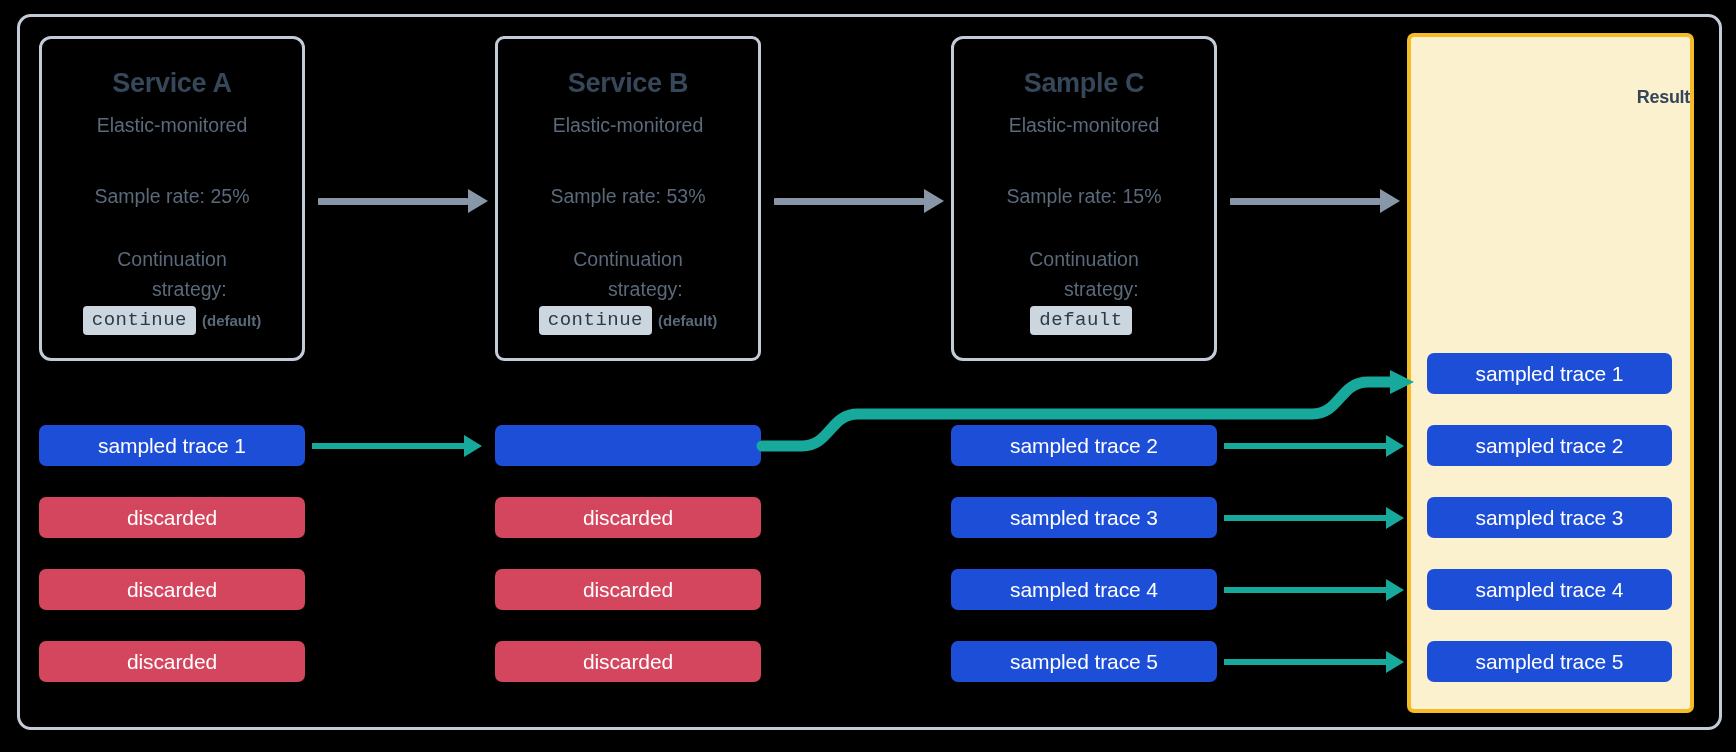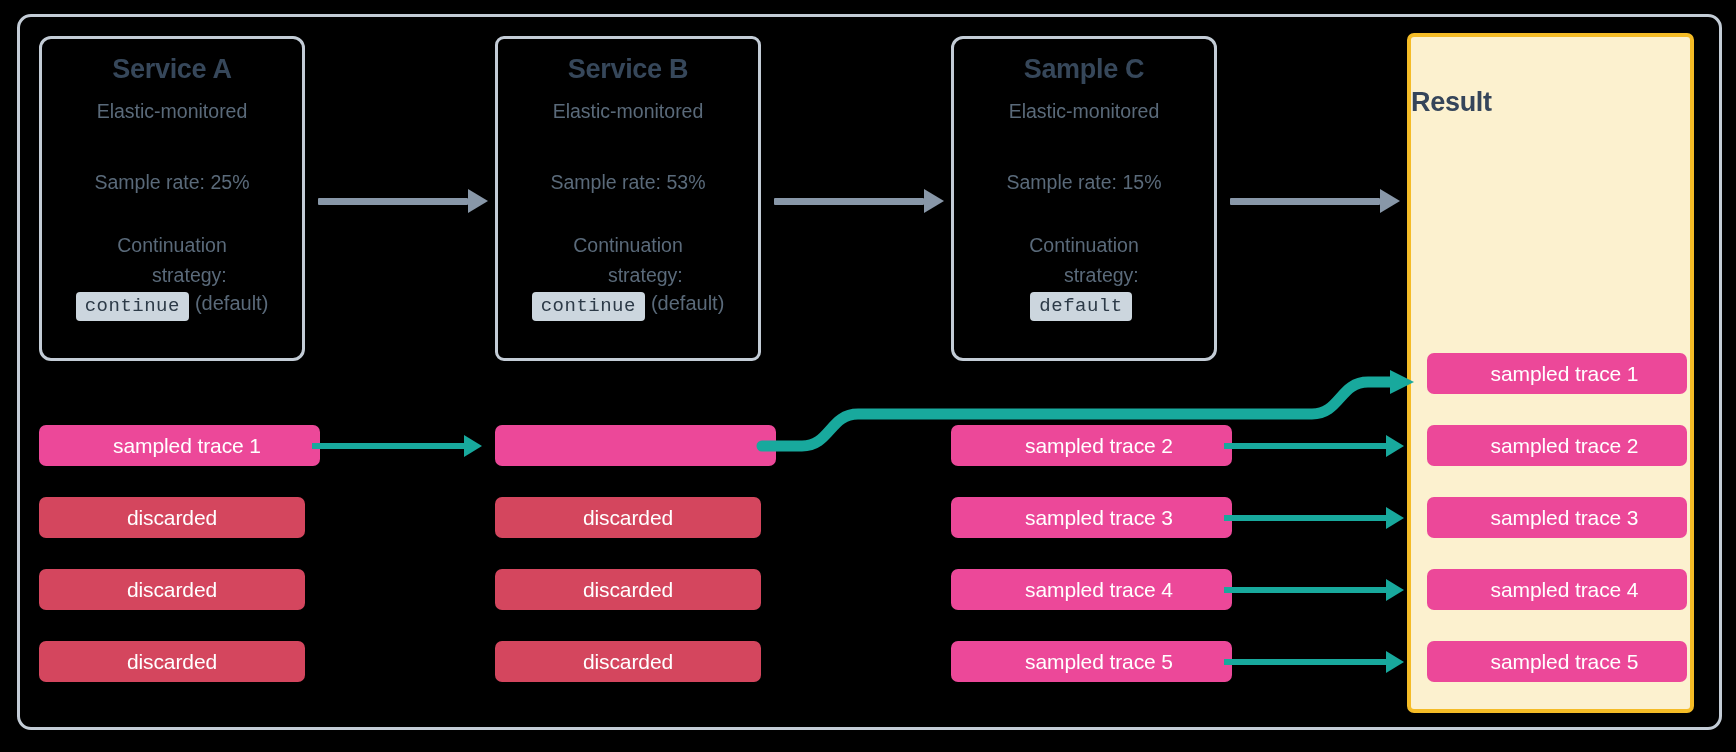--- a/index.html
+++ b/index.html
@@ -8,57 +8,57 @@
   #stage{position:relative;width:1736px;height:752px;background:#000;}
 
   
   .outer-frame{position:absolute;left:17px;top:14px;width:1705px;height:716px;
     border:3px solid #c3ccd6;border-radius:14px;box-sizing:border-box;}
 
   
   .svc-box{position:absolute;top:36px;width:266px;height:325px;
     border:3px solid #c3ccd6;border-radius:12px;box-sizing:border-box;
     display:flex;flex-direction:column;align-items:center;
-    padding-top:14px;color:#3c4b5a;}
+    padding-top:28px;color:#3c4b5a;}
   .svc-a{left:39px;}
   .svc-b{left:495px;border-radius:9px;}
   .svc-c{left:951px;}
 
   .svc-title{font-size:27px;font-weight:bold;color:#36475a;line-height:1.25;
     letter-spacing:-0.3px;margin-bottom:12px;}
   .svc-sub{font-size:19.5px;color:#5a6a7a;line-height:1.3;margin-bottom:46px;}
   .svc-rate{font-size:19.5px;color:#5a6a7a;line-height:1.3;margin-bottom:36px;}
   .svc-strat-label{font-size:19.5px;color:#5a6a7a;line-height:1.5;text-align:right;}
-  .svc-strat-row{display:flex;align-items:flex-start;justify-content:center;
+  .svc-strat-row{display:flex;align-items:center;justify-content:center;
     gap:6px;margin-top:2px;}
   code.tag{background:#ccd6de;color:#2c3a47;border-radius:4px;
     font-family:"Liberation Mono","DejaVu Sans Mono",monospace;
     font-size:19px;padding:3px 9px 4px 9px;letter-spacing:0.5px;}
-  .svc-default{font-size:20px;color:#5a6a7a;}
+  .svc-default{font-size:15px;color:#5a6a7a;font-weight:bold;}
 
   
   .result-box{position:absolute;left:1407px;top:33px;width:287px;height:680px;
     background:#fcf1cf;border:4px solid #f5bc26;border-radius:7px;
     box-sizing:border-box;}
-  .result-title{position:absolute;left:0;top:50px;width:100%;text-align:left;
-    font-size:27px;font-weight:bold;color:#35455a;letter-spacing:-0.3px;}
+  .result-title{position:absolute;left:0;top:50px;width:100%;text-align:right;
+    font-size:18px;font-weight:bold;color:#35455a;letter-spacing:-0.3px;}
 
   
   .g-arrow{position:absolute;height:12px;}
   .g-arrow .shaft{position:absolute;left:0;top:3px;height:7px;
     background:#8897a8;border-radius:1px;}
   .g-arrow .head{position:absolute;top:-6px;width:0;height:0;
     border-top:12px solid transparent;border-bottom:12px solid transparent;
     border-left:20px solid #8897a8;}
 
   
   .pill{position:absolute;height:41px;border-radius:7px;
     display:flex;align-items:center;justify-content:center;
     color:#fff;font-size:21px;letter-spacing:-0.1px;}
-  .pill.teal{background:#ec4899;padding-left:15px;}
+  .pill.teal{background:#1d4ed8;}
   .pill.red{background:#d4465e;}
   .pill.wide{width:266px;}
   .pill.res{width:245px;}
 
   
   .t-arrow{position:absolute;height:10px;}
   .t-arrow .shaft{position:absolute;left:0;top:2px;height:6px;background:#18a99d;}
   .t-arrow .head{position:absolute;top:-6px;width:0;height:0;
     border-top:11px solid transparent;border-bottom:11px solid transparent;
     border-left:18px solid #18a99d;}

